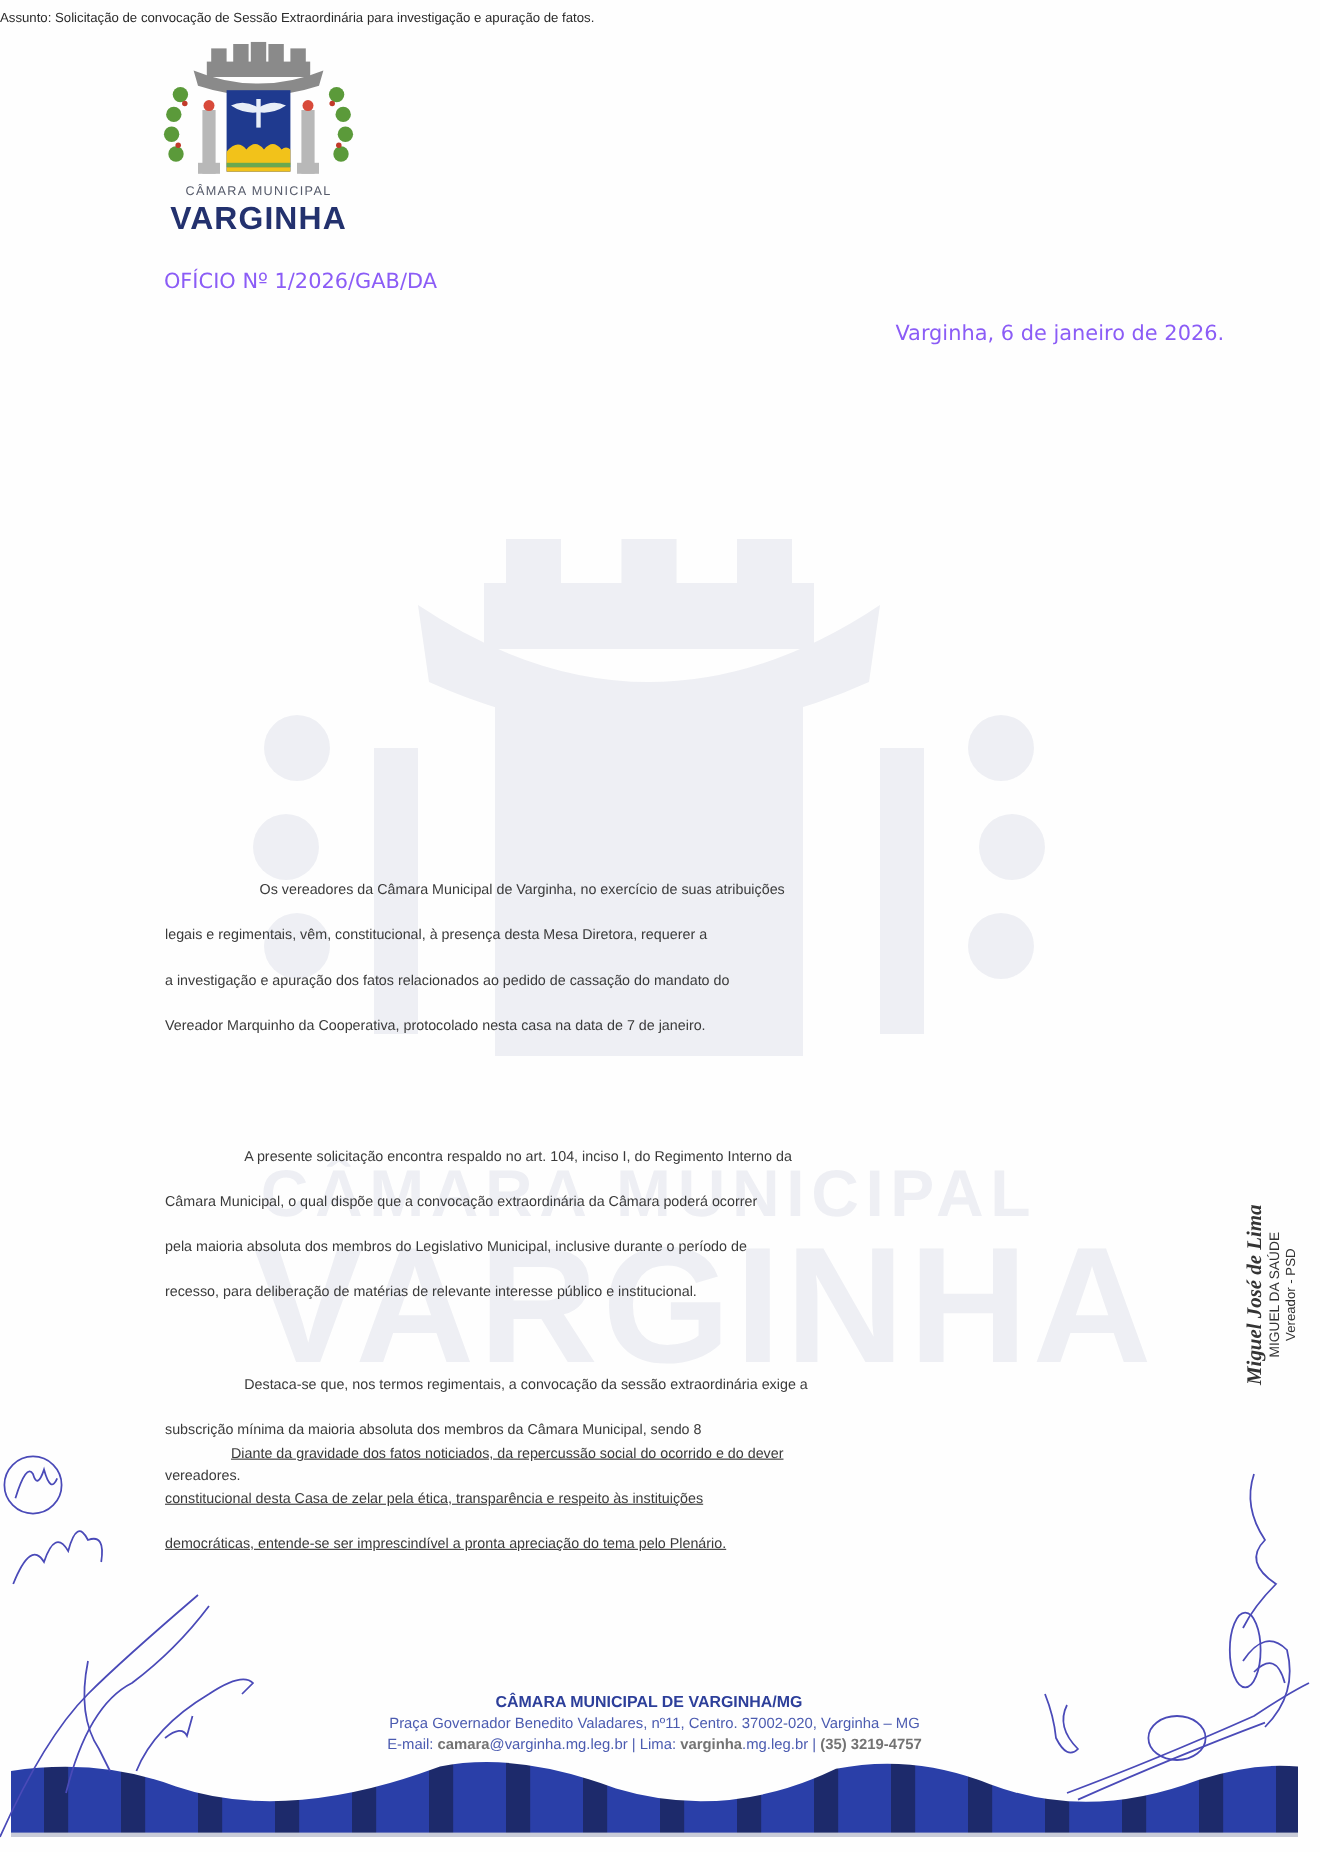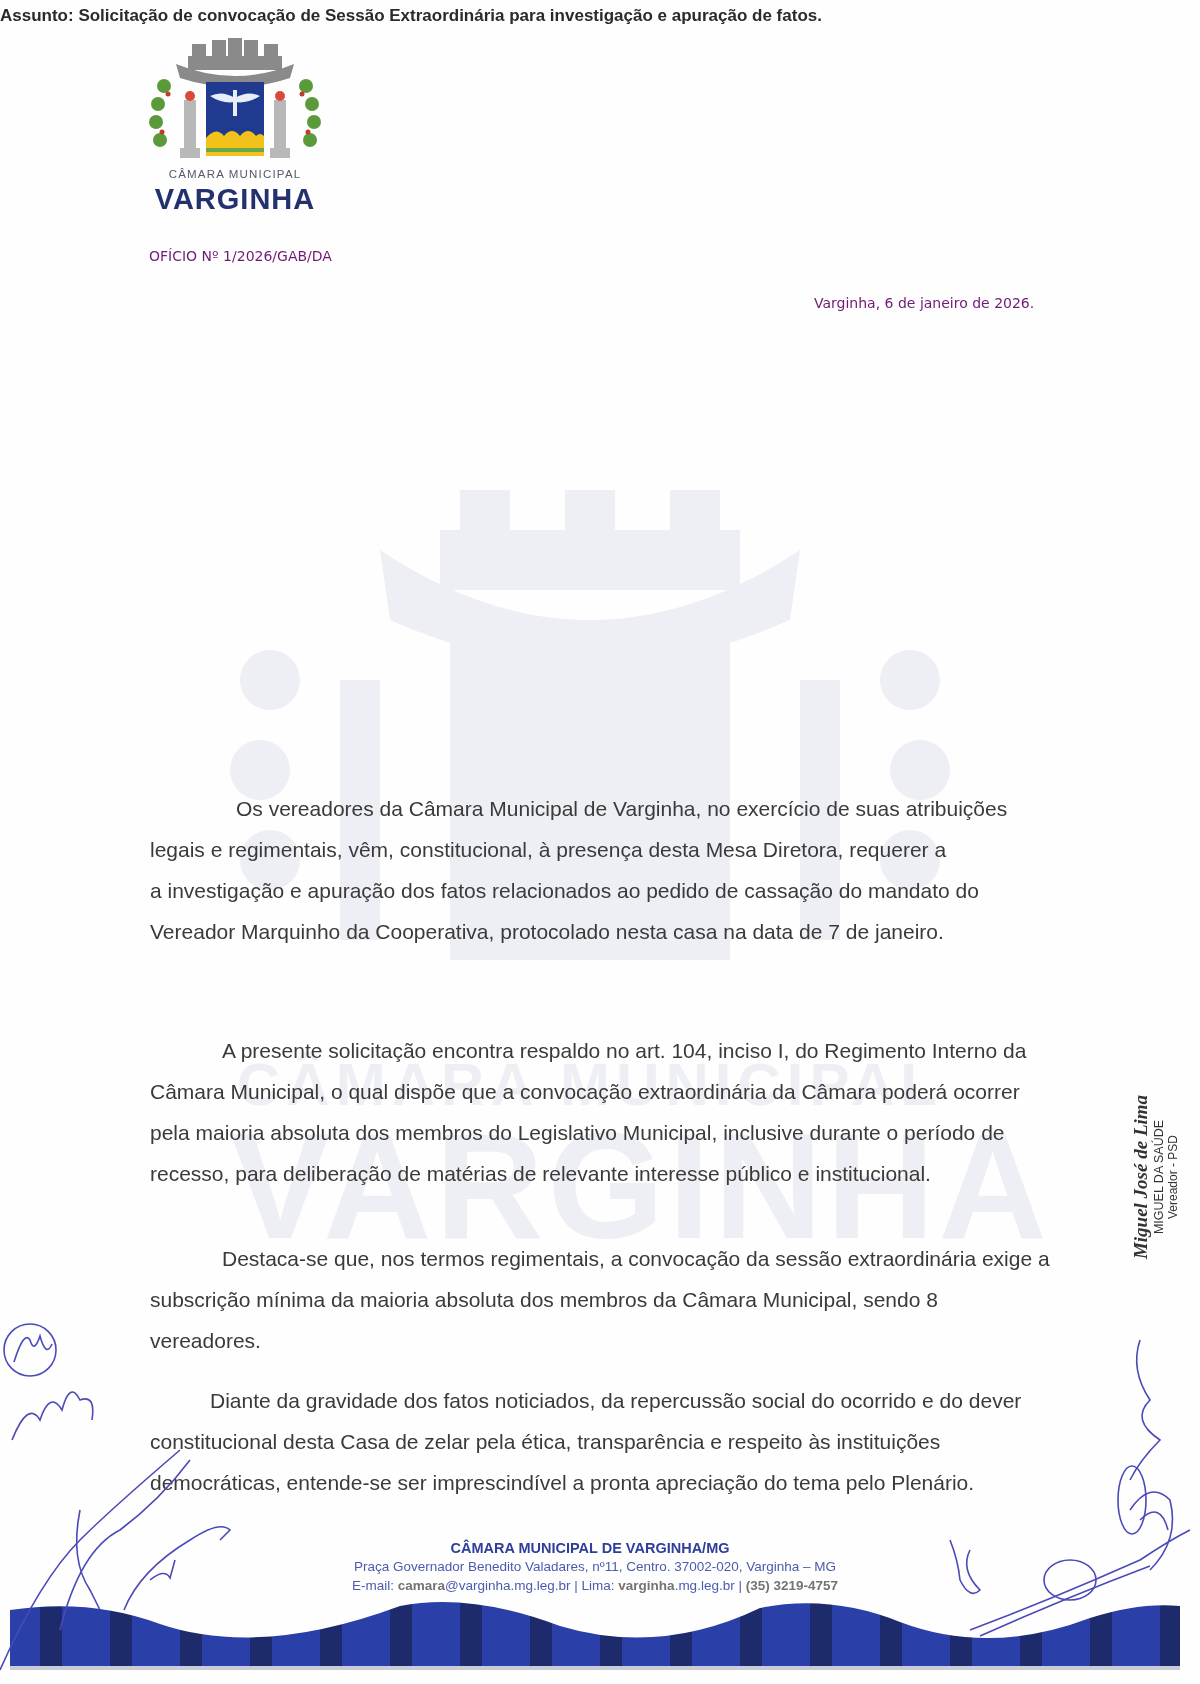--- a/index.html
+++ b/index.html
@@ -10,32 +10,32 @@
     .watermark { position: absolute; left: 230px; top: 490px; width: 720px; height: 620px; opacity: 0.07; pointer-events: none; }
     .wm-text { position: absolute; left: 0; right: 0; text-align: center; font-family: "Liberation Sans", sans-serif; font-weight: bold; color: #1a2a6c; }
     .wm-text.small { top: 560px; font-size: 60px; letter-spacing: 6px; }
     .wm-text.big { top: 610px; font-size: 150px; letter-spacing: 4px; }
 
     
     .logo { position: absolute; left: 140px; top: 38px; width: 190px; height: 180px; }
     .logo-title-small { position: absolute; left: 0; width: 190px; top: 130px; text-align: center; font-family: "Liberation Sans", sans-serif; font-size: 11.5px; letter-spacing: 1.2px; color: #555a6a; }
     .logo-title-big { position: absolute; left: 0; width: 190px; top: 145px; text-align: center; font-family: "Liberation Sans", sans-serif; font-weight: bold; font-size: 29px; letter-spacing: 1px; color: #23316e; }
 
-    .text { position: absolute; font-size: 14px; line-height: 20px; white-space: nowrap; color: #701a75; }
+    .text { position: absolute; font-size: 19px; line-height: 20px; white-space: nowrap; color: #8b5cf6; }
     .oficio { left: 149px; top: 246px; }
     .date { left: 814px; top: 293px; }
     .recipient { left: 150px; top: 378px; }
-    .subject { left: 150px; top: 602px; font-weight: bold; font-size: 17px; line-height: 32px; white-space: normal; width: 960px; color: #2a2a2a; font-family: "Liberation Sans", sans-serif; }
-
-    .body-text { position: absolute; left: 150px; width: 970px; font-family: "Liberation Sans", sans-serif; font-size: 21px; line-height: 41px; color: #3a3a3a; }
+    .subject { left: 150px; top: 602px; font-weight: normal; font-size: 12px; line-height: 32px; white-space: normal; width: 960px; color: #2a2a2a; font-family: "Liberation Sans", sans-serif; }
+
+    .body-text { position: absolute; left: 150px; width: 970px; font-family: "Liberation Sans", sans-serif; font-size: 13px; line-height: 41px; color: #3a3a3a; }
     .body-text p { margin: 0 0 0 0; text-indent: 86px; }
     .p1 { top: 788px; }
     .p2 { top: 1030px; }
     .p3 { top: 1238px; }
-    .p4 { top: 1380px; }
+    .p4 { top: 1300px; text-decoration: underline; }
     .p1 p { text-indent: 86px; }
     .p2 p, .p3 p { text-indent: 72px; }
     .p4 p { text-indent: 60px; }
     .line { display: block; white-space: nowrap; }
 
     
     .footer { position: absolute; left: 0; width: 1200px; top: 1540px; text-align: center; font-family: "Liberation Sans", sans-serif; }
     .footer-title { position: absolute; left: 0; right: 0; top: 0; margin-left: -20px; font-weight: bold; font-size: 14.5px; color: #2d3f9a; }
     .footer-address { position: absolute; left: 0; right: 0; top: 19px; margin-left: -10px; font-size: 13.5px; color: #4b5bb0; }
     .footer-contact { position: absolute; left: 0; right: 0; top: 38px; margin-left: -10px; font-size: 13.5px; color: #4b5bb0; }

